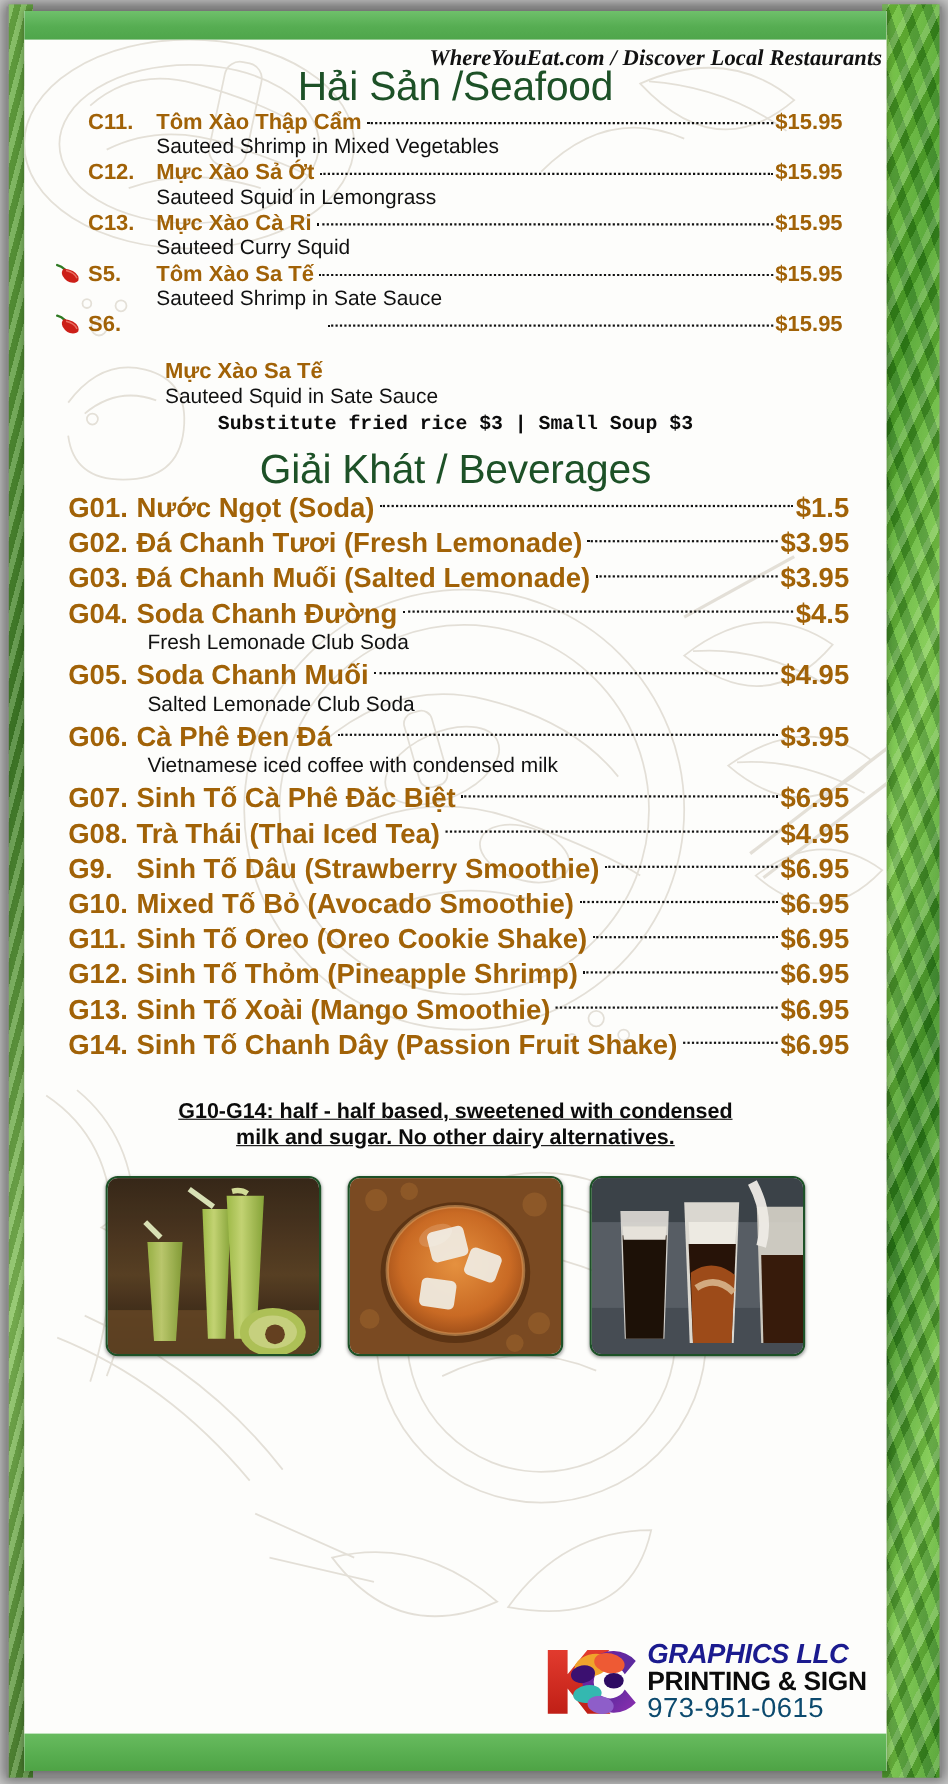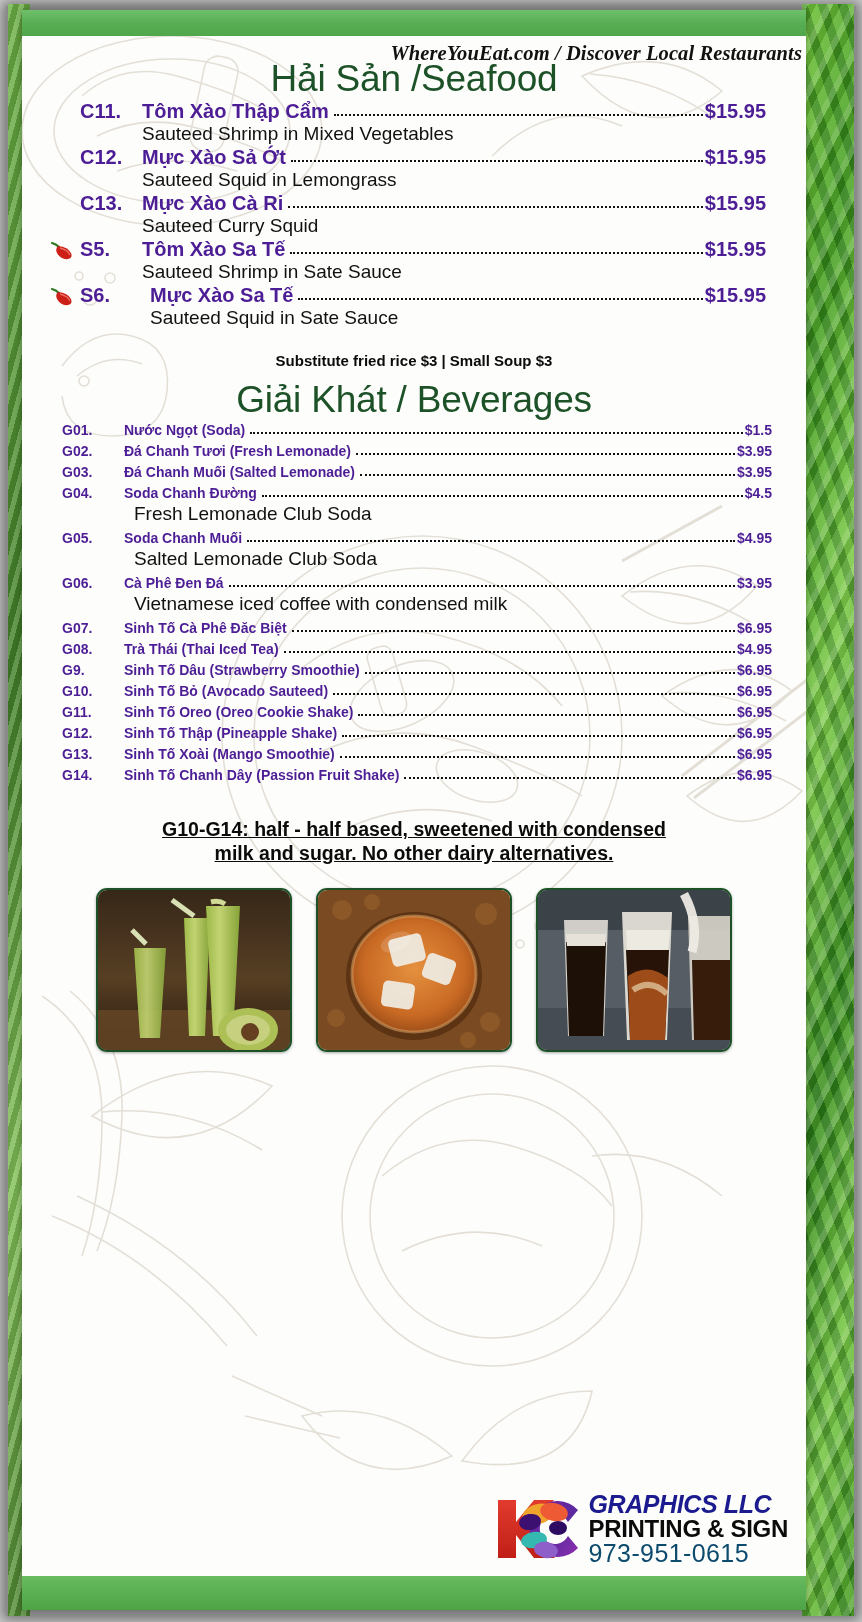--- a/index.html
+++ b/index.html
@@ -76,22 +76,22 @@
     color:#1d5127;
     font-weight:normal;
     letter-spacing:-.2px;
   }
   .title-seafood{font-size:37px;margin-top:22px;}
   .title-bev{font-size:37px;margin-top:10px;}
 
   .menu-list{padding:0 40px 0 58px;}
 
   .row{
-    display:flex;align-items:center;
-    font-size:20.5px;font-weight:bold;color:#4c1d95;
+    display:flex;align-items:flex-start;
+    font-size:20.5px;font-weight:bold;color:#a16207;
     white-space:nowrap;
   }
   .row .code{width:56px;flex:none;}
   .row .name{flex:none;}
   .row .leader{
     flex:1 1 auto;overflow:hidden;
     border-bottom:2.5px dotted #111;
     margin:0 2px 5px 5px;height:11px;
   }
   .row .price{flex:none;text-align:right;}
@@ -105,27 +105,28 @@
   .sf .row .code{width:62px;}
   .sf .desc{padding-left:62px;}
   .sf .item{margin-bottom:1px;}
   .chili-slot{width:30px;flex:none;position:relative;height:20px;}
   .chili{
     position:absolute;left:0;top:0;
     width:26px;height:20px;
   }
 
   .substitute{
-    text-align:center;font-weight:bold;font-size:15px;color:#0b0b0b;
-    margin-top:23px;
+    text-align:center;font-weight:bold;font-size:18px;color:#0b0b0b;
+    margin-top:4px;
+    font-family:Liberation Mono, monospace;
   }
 
   
   .bev .item{margin-bottom:3px;}
-  .bev .row{font-size:14px;}
+  .bev .row{font-size:25px;}
   .bev .row .code{width:62px;}
   .bev .desc{padding-left:72px;margin:1px 0 4px;}
 
   .note{
     margin:34px 0 0;text-align:center;
     font-size:19.5px;font-weight:bold;color:#0b0b0b;line-height:1.22;
     padding:0 60px;
     text-decoration:underline;
   }
 
@@ -292,21 +293,21 @@
           <div class="item" style="margin-left:-30px;">
             <div class="row">
               <span class="chili-slot">
                 <svg class="chili" viewBox="0 0 26 20">
                   <path d="M2 3 q4 1 7 4" stroke="#2f7a23" stroke-width="2.2" fill="none" stroke-linecap="round"></path>
                   <path d="M8 6 q10 1 13 7 q2 5 -3 6 q-7 1 -11 -6 q-2 -4 1 -7 Z" fill="#cc1f18"></path>
                   <path d="M10 8 q8 2 10 7" stroke="#f07f72" stroke-width="1.4" fill="none" opacity=".8"></path>
                 </svg>
               </span>
               <span class="code">S6.</span>
-              <span class="name" style="padding-left:8px;">Mực Xào Sa Tế</span>
+              <span class="name" style="padding-left:8px;margin-top:43px;">Mực Xào Sa Tế</span>
               <span class="leader"></span>
               <span class="price">$15.95</span>
             </div>
             <div class="desc" style="padding-left:100px;">Sauteed Squid in Sate Sauce</div>
           </div>
 
         </div>
 
         <div class="substitute">Substitute fried rice $3 | Small Soup $3</div>
 
@@ -394,39 +395,39 @@
               <span class="code">G9.</span>
               <span class="name">Sinh Tố Dâu (Strawberry Smoothie)</span>
               <span class="leader"></span>
               <span class="price">$6.95</span>
             </div>
           </div>
 
           <div class="item">
             <div class="row">
               <span class="code">G10.</span>
-              <span class="name">Sinh Tố Bỏ (Avocado Sauteed)</span>
+              <span class="name">Mixed Tố Bỏ (Avocado Smoothie)</span>
               <span class="leader"></span>
               <span class="price">$6.95</span>
             </div>
           </div>
 
           <div class="item">
             <div class="row">
               <span class="code">G11.</span>
               <span class="name">Sinh Tố Oreo (Oreo Cookie Shake)</span>
               <span class="leader"></span>
               <span class="price">$6.95</span>
             </div>
           </div>
 
           <div class="item">
             <div class="row">
               <span class="code">G12.</span>
-              <span class="name">Sinh Tố Thập (Pineapple Shake)</span>
+              <span class="name">Sinh Tố Thỏm (Pineapple Shrimp)</span>
               <span class="leader"></span>
               <span class="price">$6.95</span>
             </div>
           </div>
 
           <div class="item">
             <div class="row">
               <span class="code">G13.</span>
               <span class="name">Sinh Tố Xoài (Mango Smoothie)</span>
               <span class="leader"></span>

